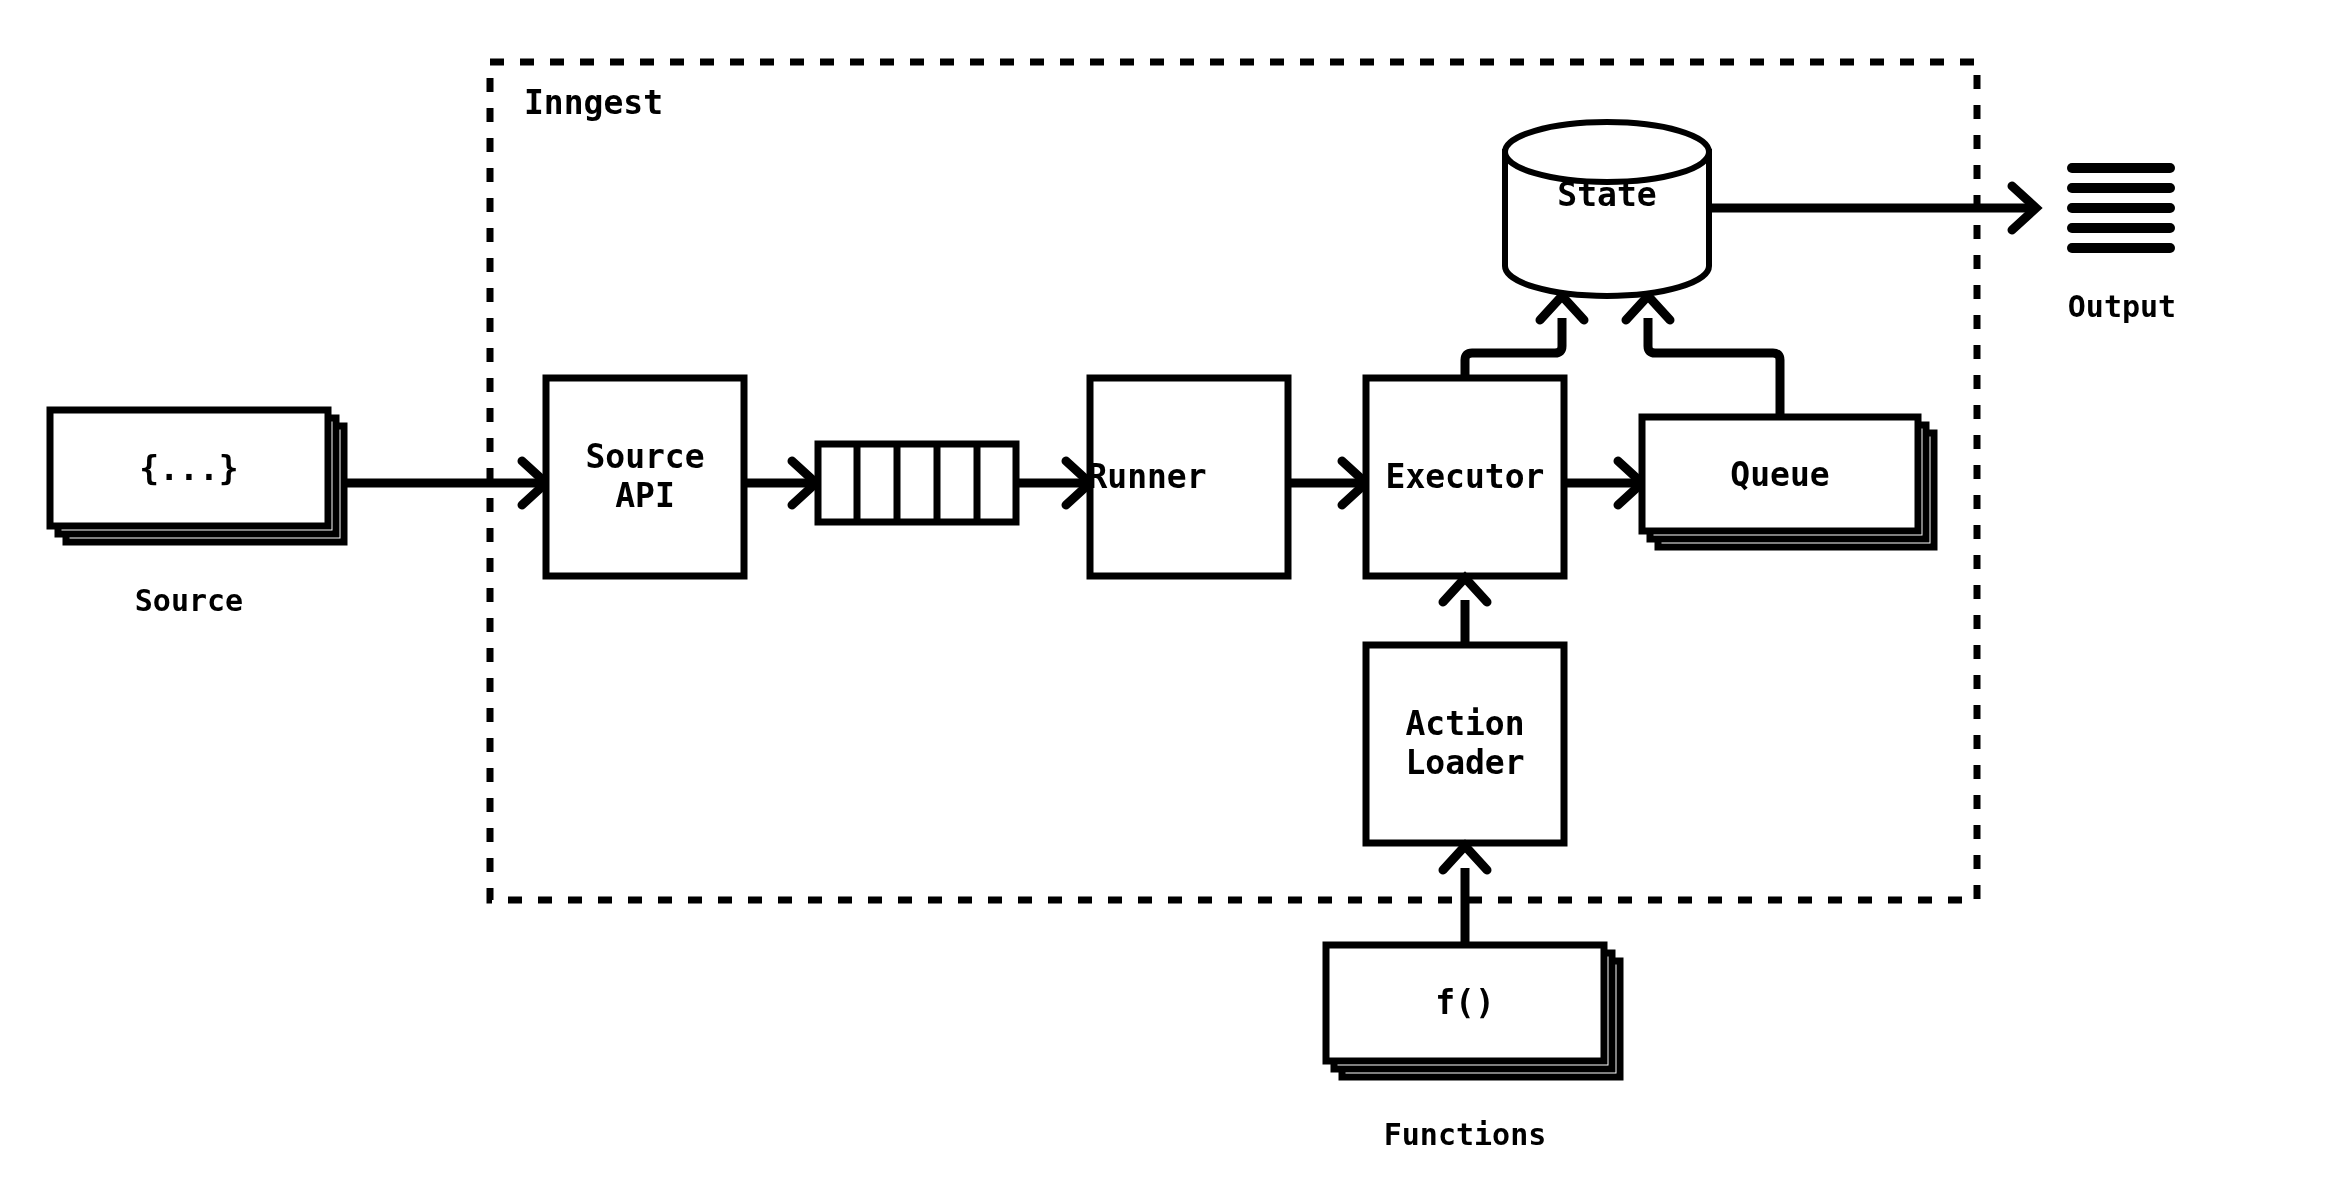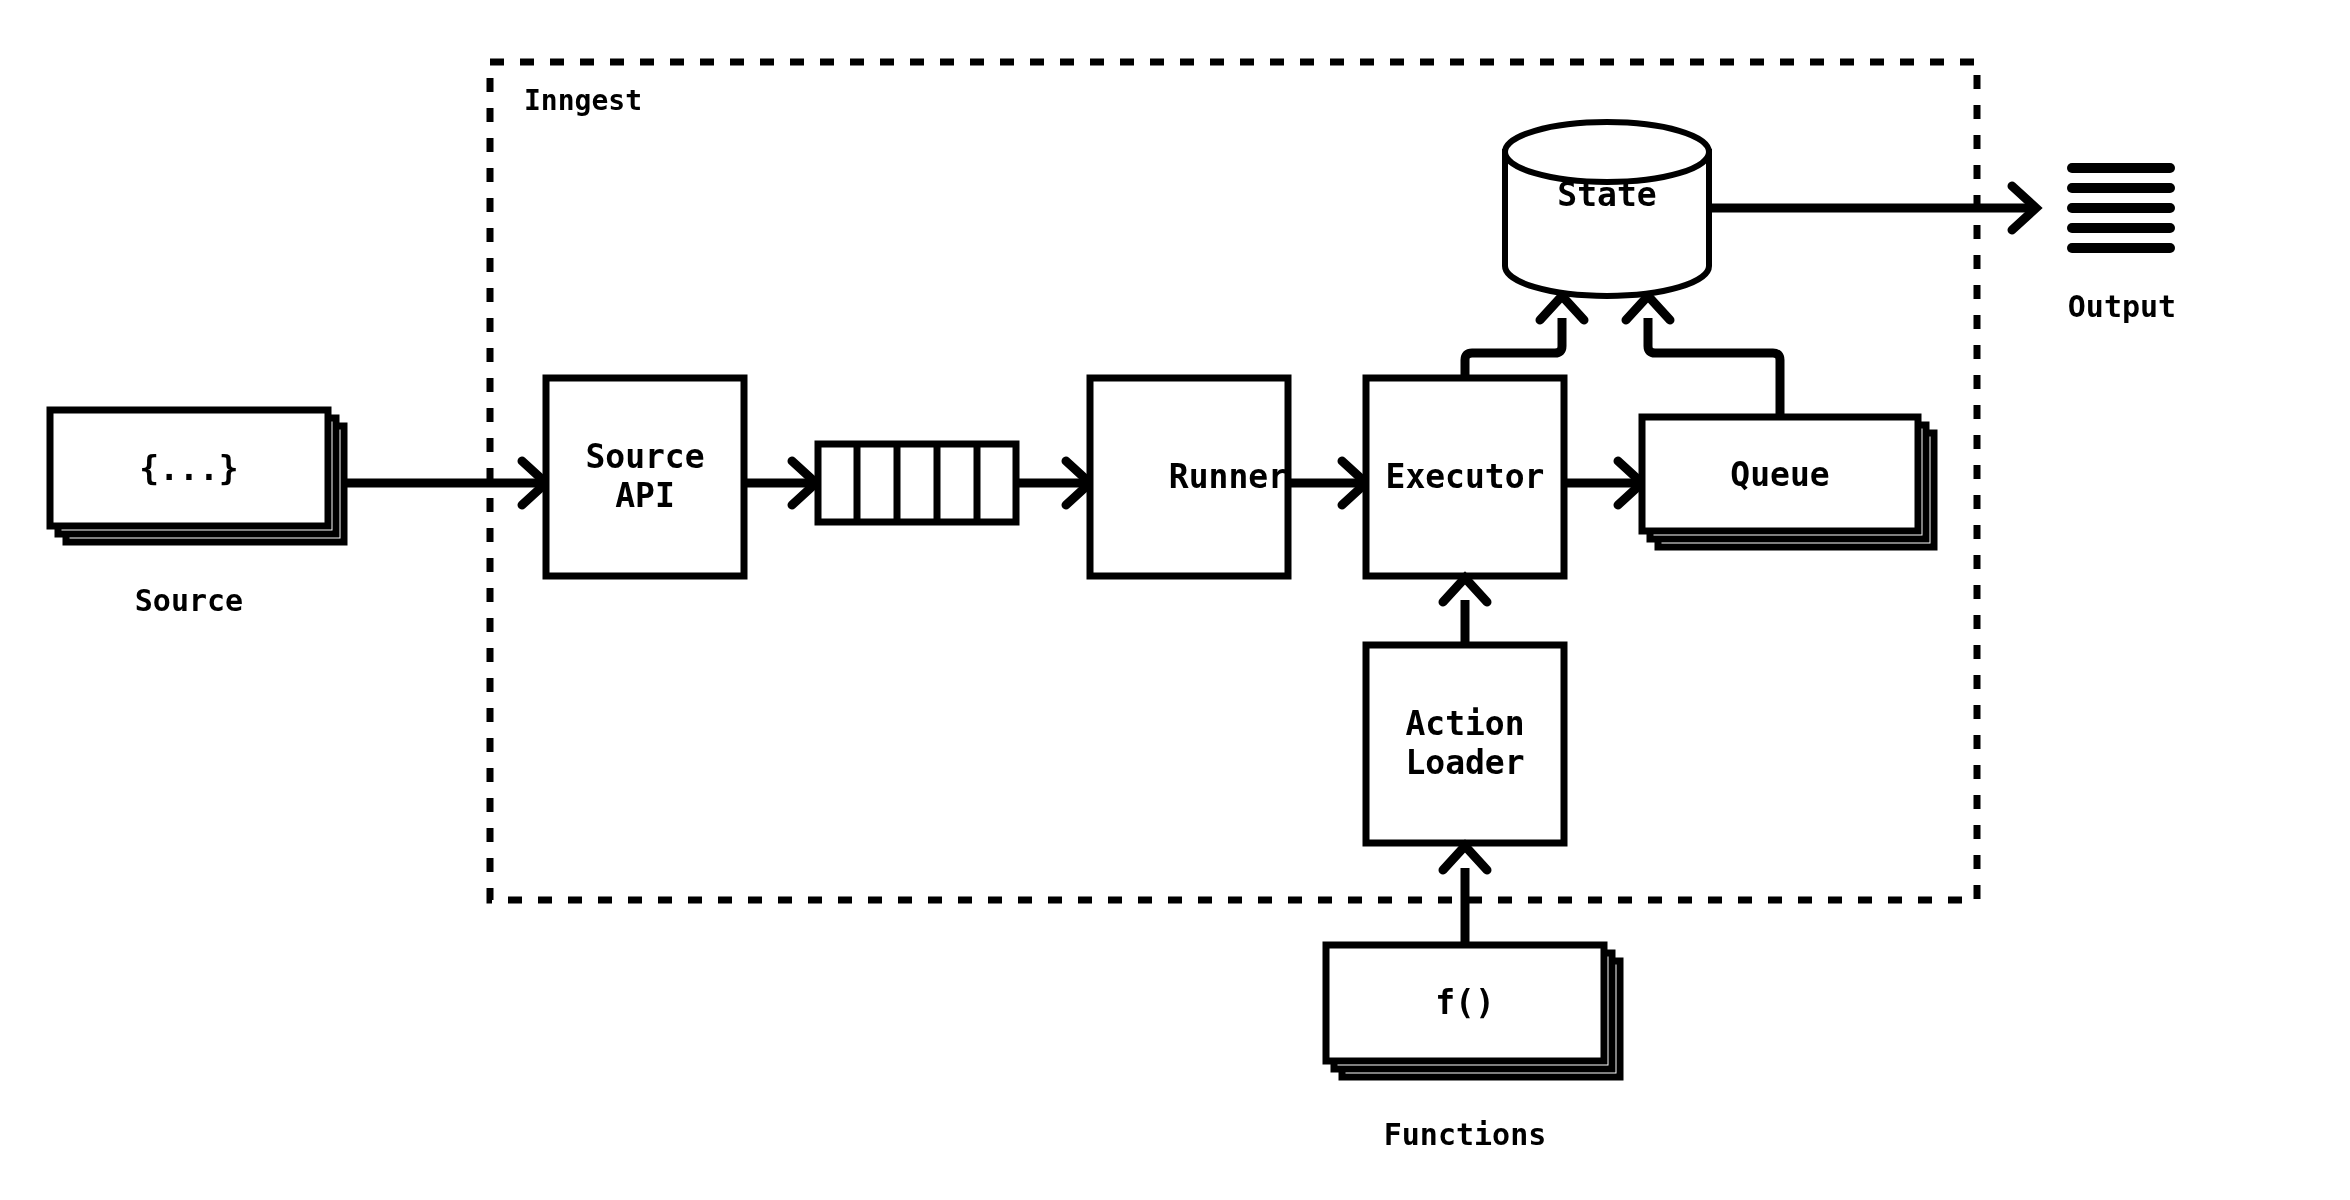--- a/index.html
+++ b/index.html
@@ -27,21 +27,21 @@
     font-family: "DejaVu Sans Mono", "Liberation Mono", monospace;
     font-weight: bold;
     color: #000000;
     text-align: center;
     white-space: pre;
     line-height: 1.18;
     letter-spacing: 0px;
     pointer-events: none;
   }
   .lbl-boundary {
-    font-size: 28px;
+    font-size: 33px;
     text-align: left;
   }
   .lbl-node {
     font-size: 33px;
   }
   .lbl-caption {
     font-size: 30px;
   }
 </style>
 </head>
@@ -161,21 +161,21 @@
 
   <div class="node-label lbl-boundary" style="left:524px; top:84px; width:300px;">Inngest</div>
 
   <div class="node-label lbl-node" style="left:50px; top:450px; width:278px;">{...}</div>
   <div class="node-label lbl-caption" style="left:50px; top:583px; width:278px;">Source</div>
 
   <div class="node-label lbl-node" style="left:546px; top:438px; width:198px;">Source
 API</div>
 
 
-  <div class="node-label lbl-node" style="left:1090px; top:458px; width:198px;text-align:right;">Runner</div>
+  <div class="node-label lbl-node" style="left:1048px; top:458px; width:198px;">Runner</div>
 
   <div class="node-label lbl-node" style="left:1346px; top:458px; width:238px;">Executor</div>
 
   <div class="node-label lbl-node" style="left:1642px; top:456px; width:276px;">Queue</div>
 
   <div class="node-label lbl-node" style="left:1505px; top:176px; width:204px;">State</div>
 
   <div class="node-label lbl-caption" style="left:2046px; top:289px; width:152px;">Output</div>
 
   <div class="node-label lbl-node" style="left:1366px; top:705px; width:198px;">Action

